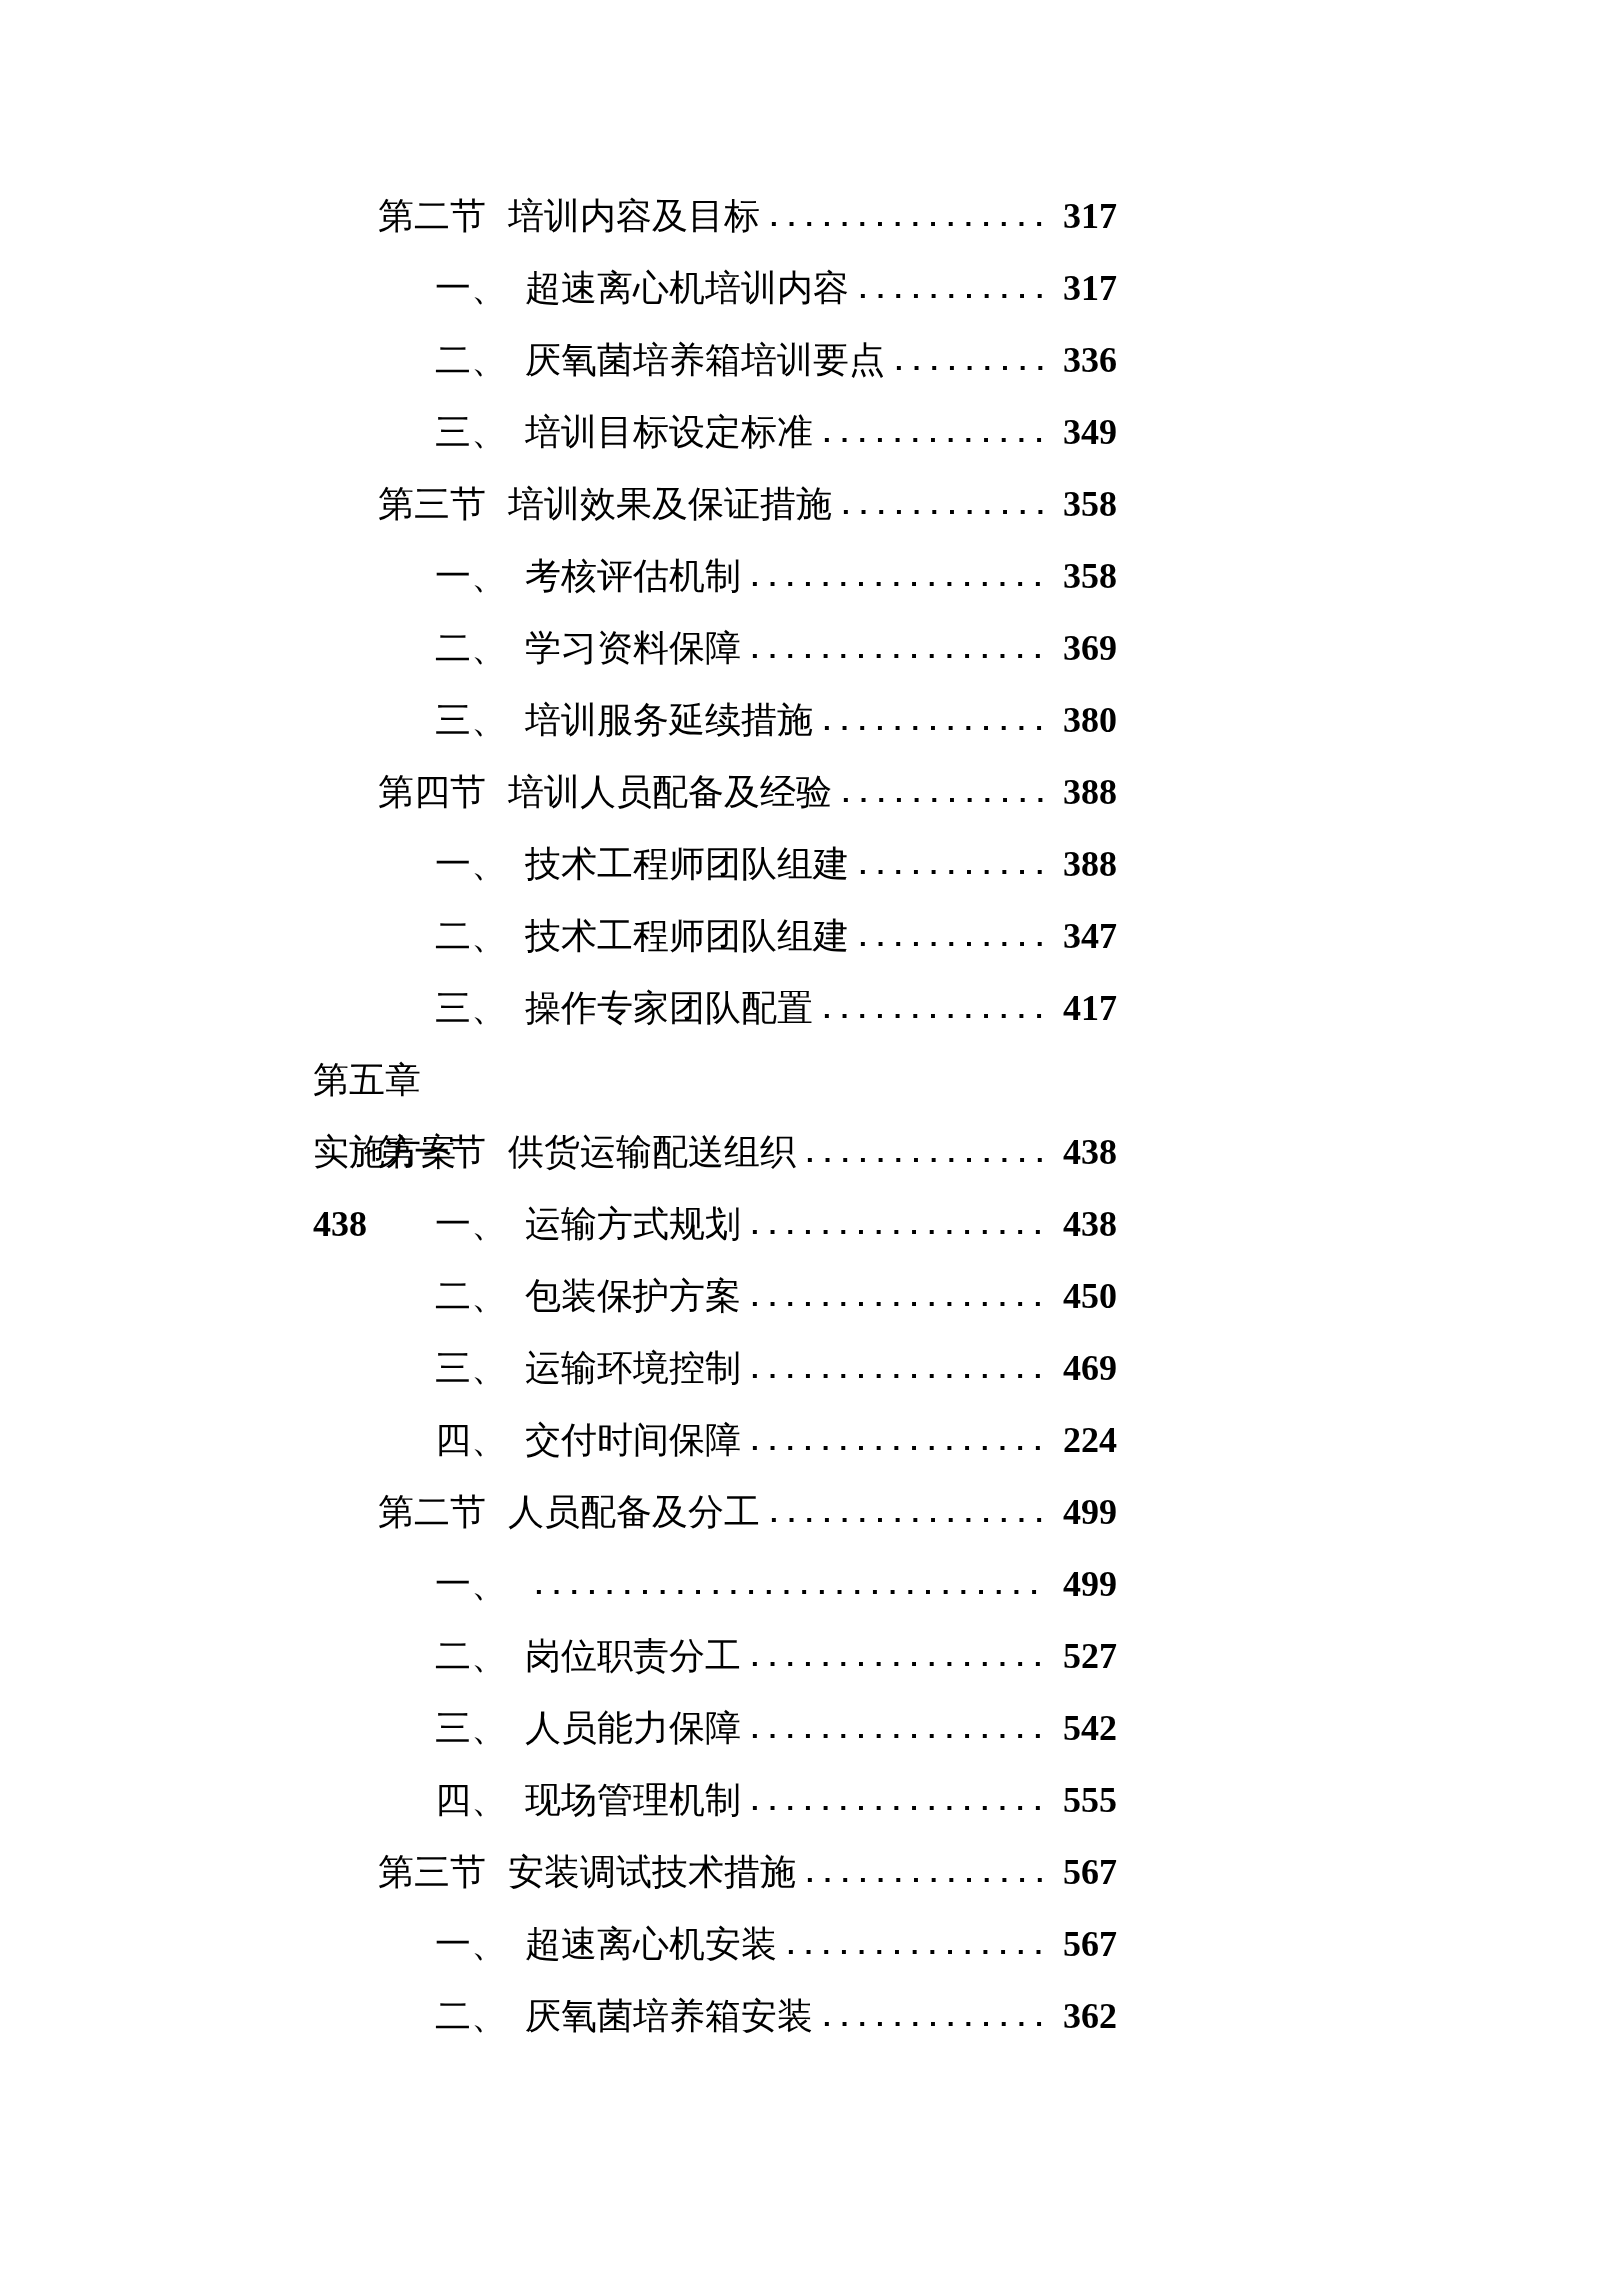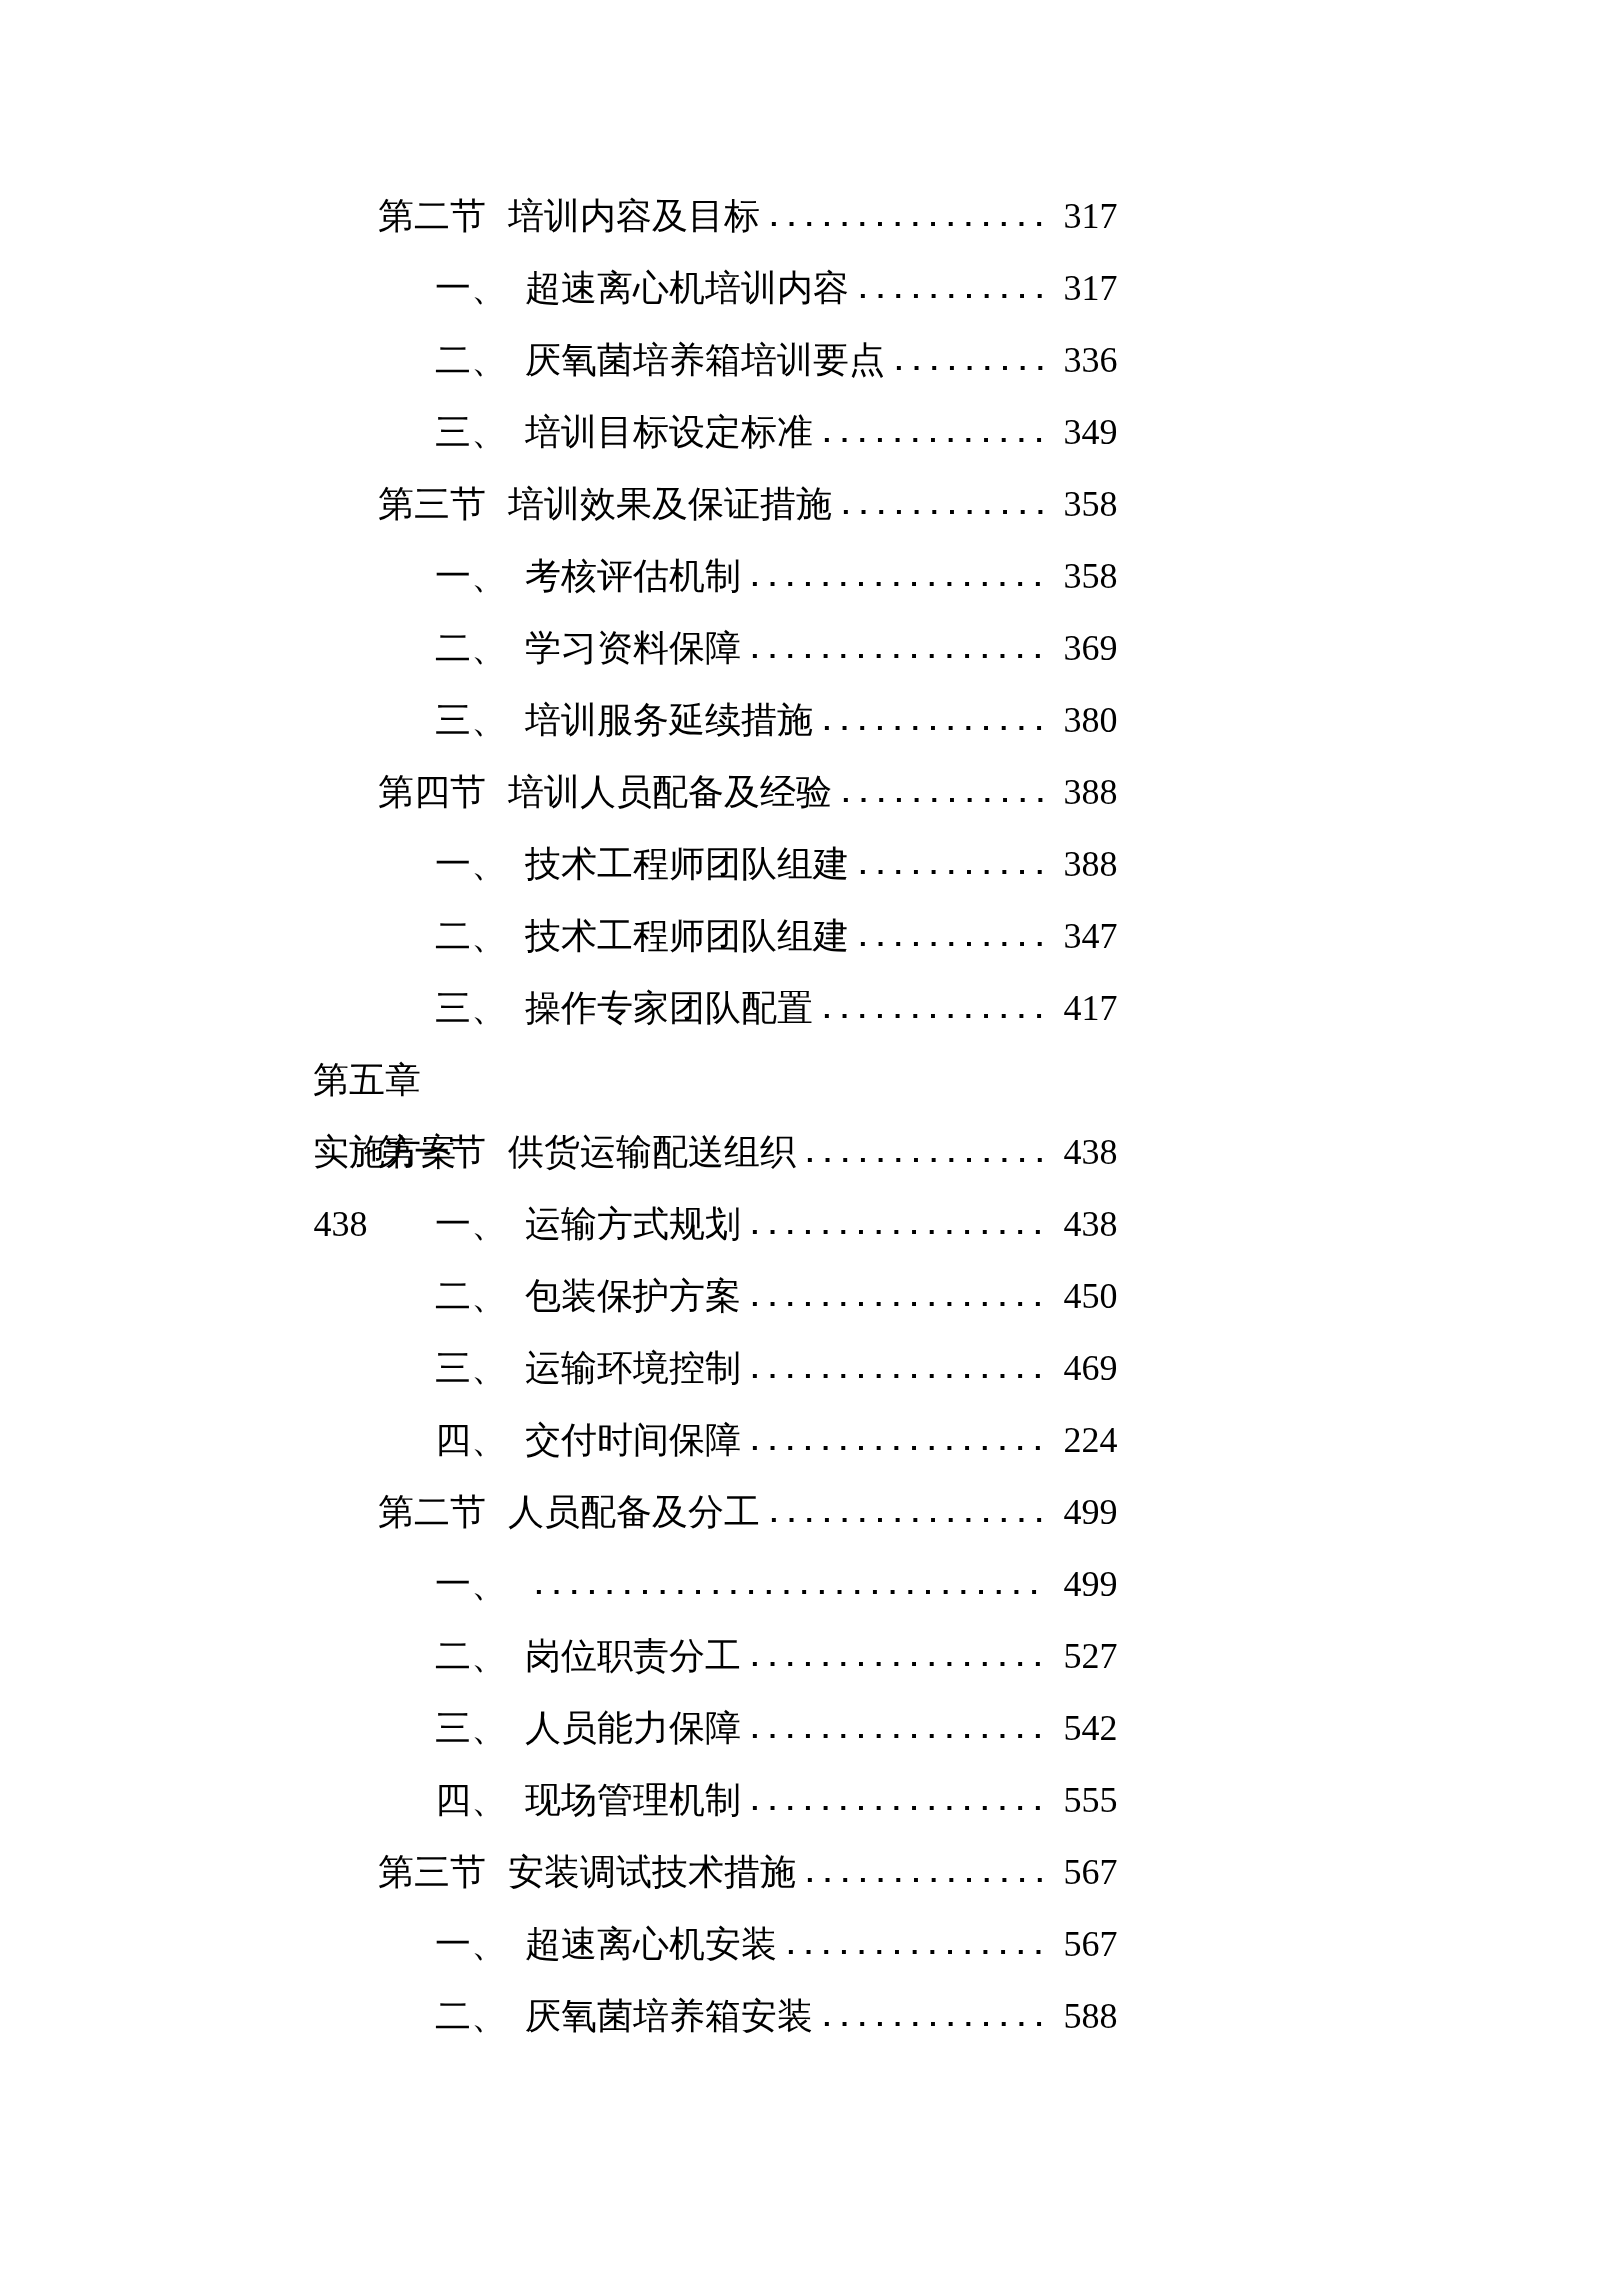--- a/index.html
+++ b/index.html
@@ -52,21 +52,22 @@
     align-self: stretch;
     margin-left: 5.2px;
     margin-right: 15.7px;
     background-image: radial-gradient(circle, #000000 2.2px, transparent 2.4px);
     background-size: 17.7px 72px;
     background-position: 0 7.9px;
     background-repeat: repeat-x;
   }
   .page-num {
     min-width: 55px;
-    text-align: center;
+    text-align: left;
+    font-weight: bold;
   }
 </style>
 </head>
 <body>
 
 <div class="page">
   <div class="toc" id="toc-list">
       <div class="toc-row section">
     <span class="prefix">第二节</span>
     <span class="title">培训内容及目标</span>
@@ -213,17 +214,17 @@
       <div class="toc-row item">
     <span class="prefix">一、</span>
     <span class="title">超速离心机安装</span>
     <span class="leader"></span>
     <span class="page-num">567</span>
   </div>
       <div class="toc-row item">
     <span class="prefix">二、</span>
     <span class="title">厌氧菌培养箱安装</span>
     <span class="leader"></span>
-    <span class="page-num">588</span>
+    <span class="page-num">362</span>
   </div>
     </div>
 </div>
 
 
 </body></html>

